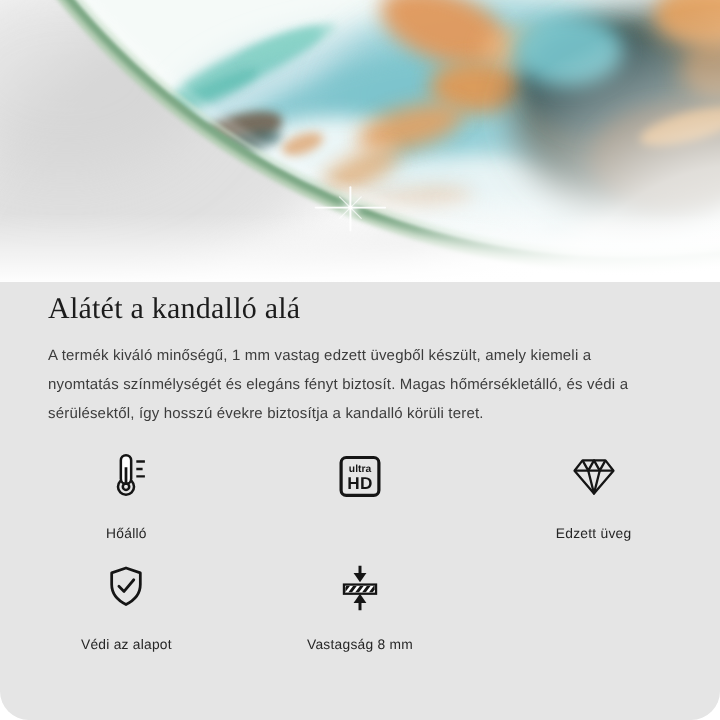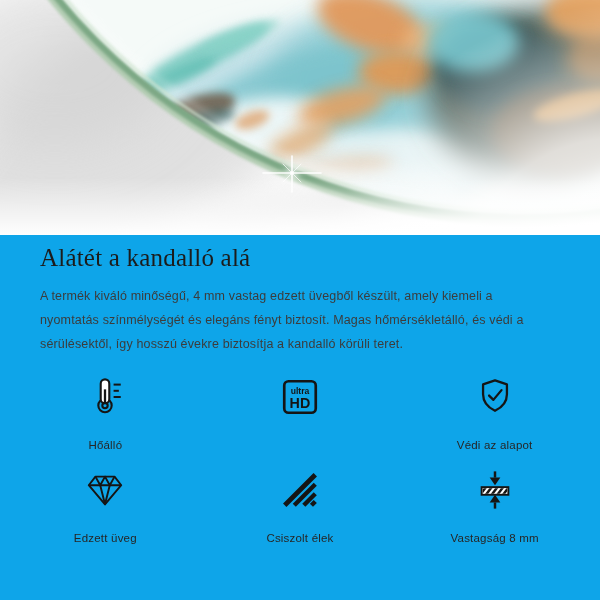--- a/index.html
+++ b/index.html
@@ -1,17 +1,17 @@
 <!DOCTYPE html>
 <html><head>
 <meta charset="utf-8">
 <style>
   html,body{margin:0;padding:0;background:#fff;}
   body{width:600px;height:600px;overflow:hidden;font-family:"Liberation Sans",sans-serif;-webkit-font-smoothing:antialiased;}
-  .page{width:600px;height:600px;background:#0ea5e9;position:relative;}
+  .page{width:600px;height:600px;background:#e5e5e5;position:relative;border-radius:24px;}
 
   
   .hero{width:600px;height:235px;position:relative;overflow:hidden;}
   .hero svg{display:block;}
 
   
   .heading{margin:6px 40px 0 40px;font-family:"Liberation Serif",serif;font-weight:400;
            font-size:25px;line-height:33px;color:#1c1c1c;letter-spacing:.2px;}
   .desc{margin:10px 40px 0 40px;font-size:12.5px;line-height:24px;color:#3c3c3c;letter-spacing:.15px;max-width:505px;}
 
@@ -124,21 +124,21 @@
 
       <rect width="600" height="235" fill="url(#fadeBR)"></rect>
       <rect width="600" height="235" fill="url(#fadeV)"></rect>
     </svg>
   </div>
 
   <h1 class="heading">
     <span>Alátét a kandalló alá</span><br>
   </h1>
 
-  <p class="desc">A termék kiváló minőségű, 4 mm vastag edzett üvegből készült, amely kiemeli a nyomtatás színmélységét és elegáns fényt biztosít. Magas hőmérsékletálló, és védi a sérülésektől, így hosszú évekre biztosítja a kandalló körüli teret.</p>
+  <p class="desc">A termék kiváló minőségű, 1 mm vastag edzett üvegből készült, amely kiemeli a nyomtatás színmélységét és elegáns fényt biztosít. Magas hőmérsékletálló, és védi a sérülésektől, így hosszú évekre biztosítja a kandalló körüli teret.</p>
 
   <div class="features">
 
     <div class="feature">
       <span class="icon-wrap" style="color: rgb(21, 21, 21);">
         <svg width="42" height="42" viewBox="0 0 44 44" fill="none" stroke="currentColor" stroke-width="2.2">
           <circle cx="22" cy="31" r="7"></circle>
           <rect x="17.5" y="3.5" width="9" height="25" rx="4.5" fill="#ffffff"></rect>
           <circle cx="22" cy="31" r="2.8"></circle>
           <line x1="22" y1="14" x2="22" y2="28" stroke-width="2.4"></line>
@@ -155,51 +155,40 @@
         <svg width="42" height="42" viewBox="0 0 44 44">
           <rect x="5.5" y="5.5" width="33" height="33" rx="4.5" fill="none" stroke="currentColor" stroke-width="2.8"></rect>
           <text x="22" y="18.5" text-anchor="middle" fill="currentColor" class="badge-top">ultra</text>
           <text x="22" y="33" text-anchor="middle" fill="currentColor" class="badge-bottom">HD</text>
         </svg>
       </span>
     </div>
 
     <div class="feature">
       <span class="icon-wrap" style="color: rgb(21, 21, 21);">
-        <svg width="42" height="42" viewBox="0 0 44 44" fill="none" stroke="currentColor" stroke-width="2.4" stroke-linejoin="round">
-          <path d="M22 4.5 L34.5 8.8 V19 C34.5 27.6 29.3 32.8 22 36.4 C14.7 32.8 9.5 27.6 9.5 19 V8.8 Z"></path>
-          <path d="M15.8 20.5 L20.3 25 L28.8 14.8" stroke-linecap="round"></path>
-        </svg>
-      </span>
-      <div class="feature-label">Védi az alapot</div>
-    </div>
-
-    <div class="feature">
-      <span class="icon-wrap" style="color: rgb(21, 21, 21);">
         <svg width="42" height="42" viewBox="0 0 44 44" fill="none" stroke="currentColor" stroke-width="2" stroke-linejoin="round">
           <path d="M12 8 H32 L39 17 L22 37 L5 17 Z"></path>
           <path d="M5 17 H39"></path>
           <path d="M12 8 L17 17 L22 8 L27 17 L32 8"></path>
           <path d="M17 17 L22 37 L27 17"></path>
         </svg>
       </span>
       <div class="feature-label">Edzett üveg</div>
     </div>
 
     <div class="feature">
       <span class="icon-wrap" style="color: rgb(21, 21, 21);">
-        <svg width="42" height="42" viewBox="0 0 44 44" stroke="currentColor" fill="none">
-          <line x1="6" y1="38" x2="38" y2="6" stroke-width="5"></line>
-          <line x1="16" y1="38" x2="38" y2="16" stroke-width="4.6"></line>
-          <line x1="26" y1="38" x2="38" y2="26" stroke-width="4.6"></line>
-          <line x1="34" y1="38" x2="38" y2="34" stroke-width="4.6"></line>
-        </svg>
-      </span>
-      <div class="feature-label">Csiszolt élek</div>
-    </div>
+        <svg width="42" height="42" viewBox="0 0 44 44" fill="none" stroke="currentColor" stroke-width="2.4" stroke-linejoin="round">
+          <path d="M22 4.5 L34.5 8.8 V19 C34.5 27.6 29.3 32.8 22 36.4 C14.7 32.8 9.5 27.6 9.5 19 V8.8 Z"></path>
+          <path d="M15.8 20.5 L20.3 25 L28.8 14.8" stroke-linecap="round"></path>
+        </svg>
+      </span>
+      <div class="feature-label">Védi az alapot</div>
+    </div>
+
 
     <div class="feature">
       <span class="icon-wrap" style="color: rgb(21, 21, 21);">
         <svg width="42" height="42" viewBox="0 0 44 44">
           <defs>
               <clipPath id="barClip">
                 <rect x="9.2" y="20.2" width="25.6" height="5.6"></rect>
               </clipPath>
             </defs>
           <line x1="22" y1="2.5" x2="22" y2="9" stroke="currentColor" stroke-width="2.6"></line>

